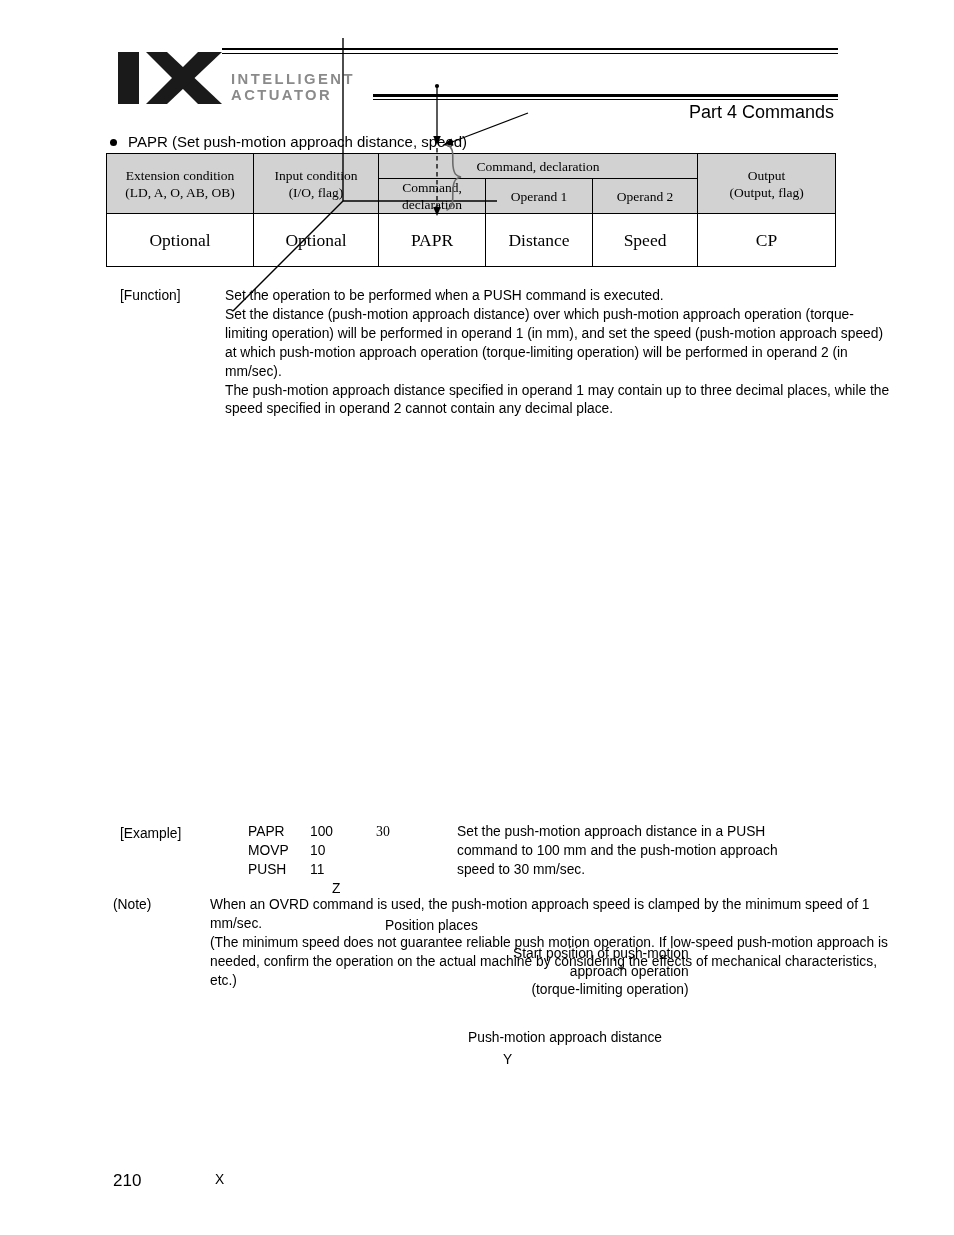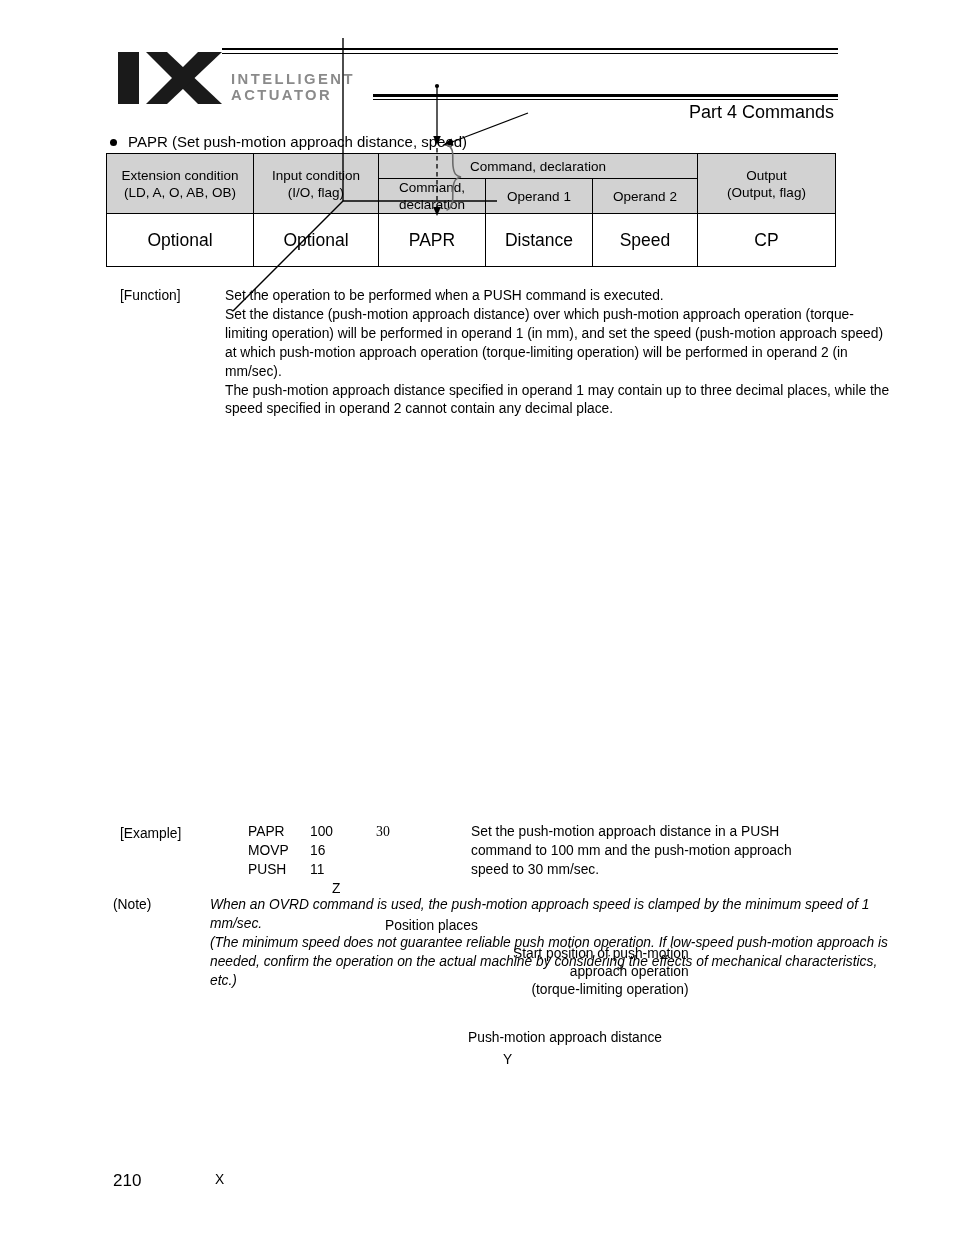--- a/index.html
+++ b/index.html
@@ -96,20 +96,21 @@
   }
 
   
   #cmd-table {
     position: absolute;
     left: 106px; top: 153px;
     width: 729px;
     border-collapse: collapse;
     table-layout: fixed;
     background: #000000;
+    font-family: Liberation Serif, serif;
   }
   #cmd-table td, #cmd-table th {
     border: 1px solid #000;
     font-weight: normal;
     text-align: center;
     vertical-align: middle;
     padding: 0;
   }
   #cmd-table thead td, #cmd-table thead th {
     background: #d2d2d2;
@@ -174,24 +175,24 @@
   #example-block .tag { top: 2px; text-align: right; }
   #example-block .code {
     position: absolute;
     left: 128px; top: 0;
     width: 210px;
   }
   #example-block .code .row { display: block; height: 18.9px; white-space: nowrap; }
   #example-block .code .mn { display:inline-block; width: 62px; }
   #example-block .code .op1 { display:inline-block; width: 66px; }
   #example-block .code .op2 { display:inline-block;font-family:Liberation Serif, serif; }
-  #example-block .body { left: 351px; top: 0; width: 420px; }
+  #example-block .body { left: 337px; top: 0; width: 420px; }
 
   #note-block { left: 113px; top: 896px; width: 790px; }
-  #note-block .body { left: 97px; top: 0; width: 690px; font-style: italic; }
+  #note-block .body { left: 97px; top: 0; width: 690px; }
 
   
   #page-number {
     position: absolute;
     left: 113px; top: 1171px;
     font-size: 17px;
   }
 </style>
 </head>
 <body>
@@ -312,21 +313,21 @@
       <div>approach operation</div>
       <div>(torque-limiting operation)</div>
     </div>
     <div class="dlabel" id="lbl-dist">Push-motion approach distance</div>
   </div>
 
   <div id="example-block" class="blk">
     <div class="tag">[Example]</div>
     <div class="code">
       <span class="row"><span class="mn">PAPR</span><span class="op1">100</span><span class="op2">30</span></span>
-      <span class="row"><span class="mn">MOVP</span><span class="op1">16</span><span class="op2"></span></span>
+      <span class="row"><span class="mn">MOVP</span><span class="op1">10</span><span class="op2"></span></span>
       <span class="row"><span class="mn">PUSH</span><span class="op1">11</span><span class="op2"></span></span>
     </div>
     <div class="body">
       <p>Set the push-motion approach distance in a PUSH</p>
       <p>command to 100 mm and the push-motion approach</p>
       <p>speed to 30 mm/sec.</p>
     </div>
   </div>
 
   <div id="note-block" class="blk">

